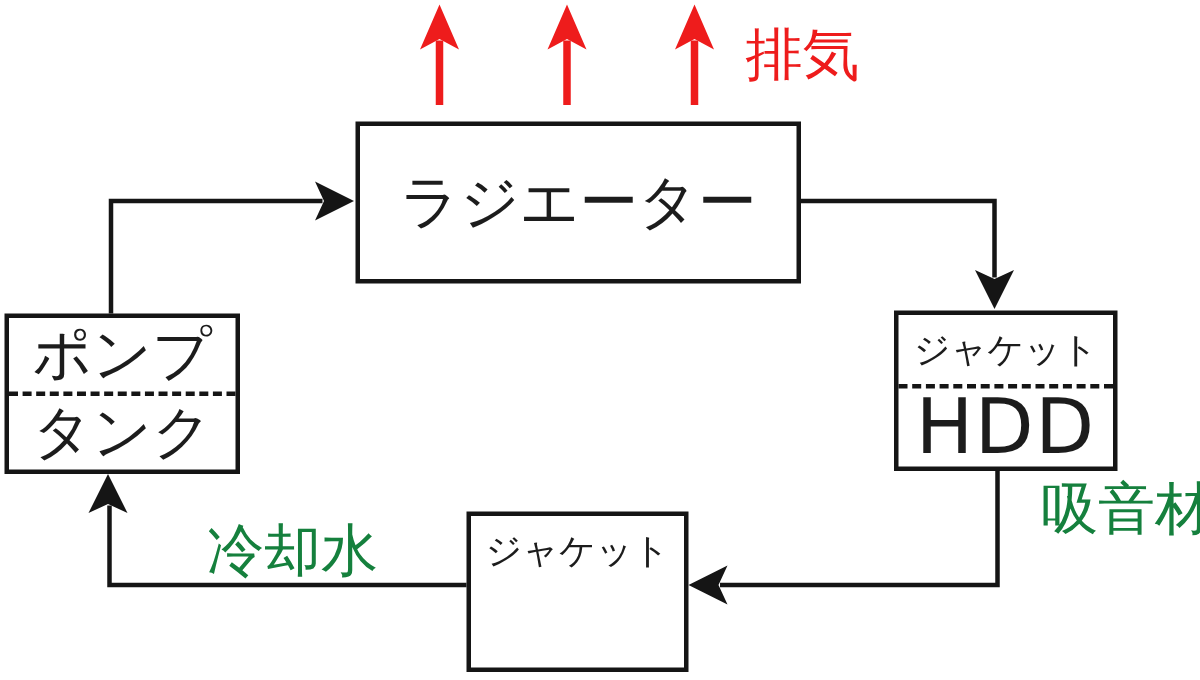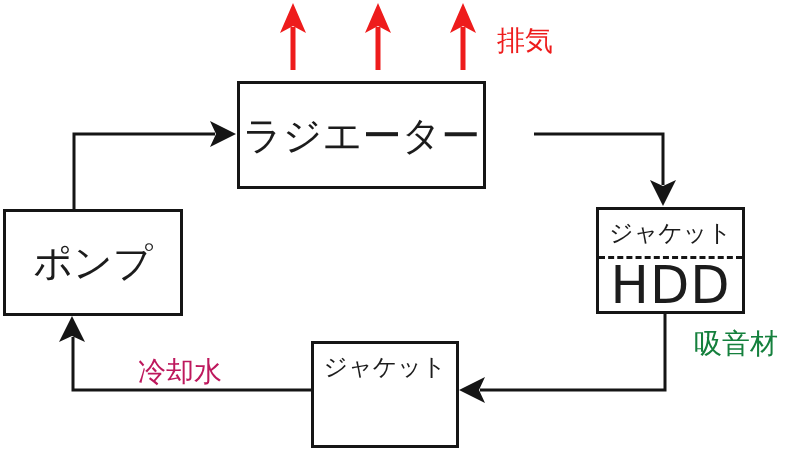--- a/index.html
+++ b/index.html
@@ -27,35 +27,34 @@
     justify-content: center;
     line-height: 1;
     white-space: nowrap;
     overflow: hidden;
   }
   .cell + .cell { border-top: 3px dashed #151515; }
   .txt-lg  { font-size: 39px; letter-spacing: 0px; }
   .txt-sm  { font-size: 24px; }
   .txt-cap { font-size: 51px; letter-spacing: 1px; }
 
-  #radiator-box { left: 237px; top: 81px;  width: 249px; height: 108px; }
-  #pump-box     { left: 3px;   top: 209px; width: 180px; height: 107px; }
+  #radiator-box { left: 237px; top: 81px;  width: 297px; height: 108px; }
+  #pump-box     { left: 3px;   top: 209px; width: 157px; height: 107px; }
   #hdd-box      { left: 596px; top: 207px; width: 149px; height: 107px; }
   #cpu-box      { left: 311px; top: 341px; width: 148px; height: 107px; }
   #hdd-box .cell-top, #cpu-box .cell-top { flex: 0 0 46px; }
 
   .float-label {
     position: absolute;
-    font-size: 28px;
+    font-size: 38px;
     line-height: 1;
     white-space: nowrap;
-    margin-top: 10px;
   }
   #exhaust-label  { left: 497px; top: 17px;  color: #ee1c1c; }
-  #coolant-label  { left: 138px; top: 348px; color: #be185d; }
+  #coolant-label  { left: 138px; top: 348px; color: #15803d; }
   #absorber-label { left: 694px; top: 320px; color: #15803d; }
 
   svg.wires {
     position: absolute;
     left: 0; top: 0;
     width: 800px; height: 453px;
     pointer-events: none;
   }
   .wire   { fill: none; stroke: #151515; stroke-width: 3px; }
   .head   { fill: #151515; stroke: none; }
@@ -65,20 +64,21 @@
 <body>
 
 <div class="canvas">
 
   <div class="box" id="radiator-box">
     <div class="cell txt-lg">ラジエーター</div>
   </div>
 
   <div class="box" id="pump-box">
     <div class="cell txt-lg">ポンプ</div>
+    <div class="cell txt-lg">タンク</div>
   </div>
 
   <div class="box" id="hdd-box">
     <div class="cell cell-top txt-sm">ジャケット</div>
     <div class="cell txt-cap">HDD</div>
   </div>
 
   <div class="box" id="cpu-box">
     <div class="cell cell-top txt-sm">ジャケット</div>
   </div>

